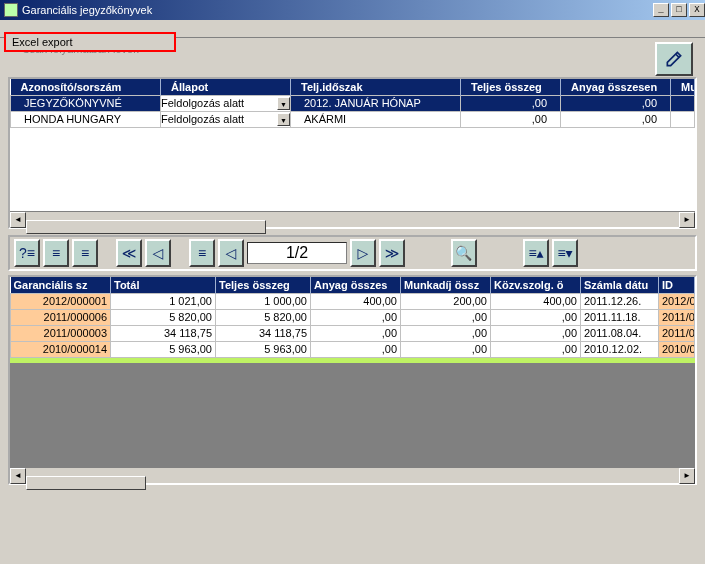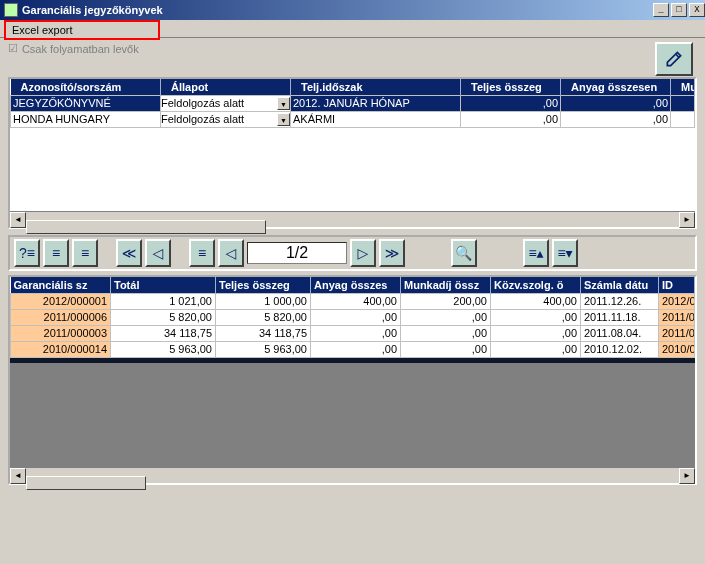--- a/index.html
+++ b/index.html
@@ -1,55 +1,55 @@
 <!DOCTYPE html>
 <html><head>
 <meta charset="utf-8">
 <style>
 * { box-sizing: border-box; margin: 0; padding: 0; font-family: Tahoma, Arial, sans-serif; font-size: 11px; }
 body { background: #d4d0c8; width: 705px; height: 564px; overflow: hidden; position: relative; }
 
 .titlebar { background: linear-gradient(to right, #0a246a, #a6caf0); height: 20px; color: #fff; display: flex; align-items: center; padding-left: 4px; }
 .titlebar .icon { width: 14px; height: 14px; background: #bfa; border: 1px solid #666; margin-right: 4px; }
-.titlebar .title { font-weight: bold; flex: 1; }
+.titlebar .title { font-weight: normal; flex: 1; }
 .titlebar .btns { display: flex; }
 .titlebar .btns button { width: 16px; height: 14px; background: #d4d0c8; border: 1px solid #fff; border-right-color: #404040; border-bottom-color: #404040; margin-left: 2px; font-size: 9px; font-family: "Courier New"; cursor: pointer; color:#000; line-height:10px;}
 
 .menubar { height: 18px; background: #d4d0c8; border-bottom: 1px solid #808080; position: relative; }
-.dropdown-box { position: absolute; top: 0; left: 4px; width: 156px; border: 2px solid red; background: #d4d0c8; z-index: 100; }
+.dropdown-box { position: absolute; top: 12px; left: 4px; width: 172px; border: 2px solid red; background: #d4d0c8; z-index: 100; }
 .dropdown-title { padding: 2px 6px; }
 .dropdown-items { background: #d4d0c8; border-top: 1px solid #808080; }
 .dropdown-item { padding: 2px 10px; cursor: pointer; }
 
 .checkbox-row { padding: 4px 8px 0 8px; color: #808080; display: flex; align-items:center; gap:4px; }
 
 .upper-area { position: relative; }
 .edit-btn { position: absolute; right: 12px; top: 4px; width: 38px; height: 34px; background: #bcd5cd; border-top:2px solid #fff; border-left:2px solid #fff; border-right:2px solid #404040; border-bottom:2px solid #404040; cursor:pointer; display:flex; align-items:center; justify-content:center; }
 .edit-btn svg { width:20px; height:20px; }
 
 .tbl-wrap { margin: 22px 8px 0 8px; border: 2px inset #fff; background:#fff; height:152px; position:relative; }
 .tbl { width:100%; border-collapse: collapse; table-layout: fixed; }
 .tbl th { background:#0a246a; color:#fff; text-align:left; padding:1px 10px; border-right:1px solid #a0b0d0; font-weight:bold; white-space:nowrap; overflow:hidden; height:16px;}
-.tbl td { border: 1px solid #c0c0c0; padding:0 2px; height:16px; white-space:nowrap; overflow:hidden; }
+.tbl td { border: 1px solid #c0c0c0; padding:0 13px; height:16px; white-space:nowrap; overflow:hidden; }
 .tbl tr.selected td { background:#0a246a; color:#fff; }
 .dropdown-cell { display:flex; align-items:center; justify-content:space-between; }
 .dropdown-cell .arrow { background:#d4d0c8; width:13px; height:13px; border-top:1px solid #fff; border-left:1px solid #fff; border-right:1px solid #404040; border-bottom:1px solid #404040; font-size:7px; text-align:center; line-height:13px; color:#000;}
 .num { text-align:right; }
 
 .scroll-h { height:16px; background:#d4d0c8; border-top:1px solid #808080; display:flex; align-items:center; position:absolute; bottom:0; left:0; right:0;}
 .scroll-btn { width:16px; height:16px; background:#d4d0c8; border-top:1px solid #fff; border-left:1px solid #fff; border-right:1px solid #404040; border-bottom:1px solid #404040; font-size:8px; text-align:center; line-height:14px; cursor:pointer;}
 .scroll-track { flex:1; background: repeating-conic-gradient(#d4d0c8 0 25%, #fff 0 50%) 0/2px 2px; position:relative;}
 .scroll-thumb { height:14px; background:#d4d0c8; border-top:1px solid #fff; border-left:1px solid #fff; border-right:1px solid #404040; border-bottom:1px solid #404040; position:absolute; top:0;}
 
 .toolbar { margin: 6px 8px 0 8px; height:36px; background:#d4d0c8; border: 2px inset #fff; display:flex; align-items:center; padding:0 4px; gap:3px; }
 .tbtn { width:26px; height:28px; background:#bcd5cd; border-top:2px solid #fff; border-left:2px solid #fff; border-right:2px solid #404040; border-bottom:2px solid #404040; cursor:pointer; display:flex; align-items:center; justify-content:center; font-size:14px; color:#0a246a;}
 .tgap { width:12px; }
 .page-input { width:100px; height:22px; border:1px inset #808080; text-align:center; font-size:16px; }
 
-.lower-tbl-wrap { margin: 4px 8px 0 8px; border: 2px inset #fff; background:#0f172a; height:210px; position:relative; }
+.lower-tbl-wrap { margin: 4px 8px 0 8px; border: 2px inset #fff; background:#bef264; height:210px; position:relative; }
 .ltbl { width:100%; border-collapse: collapse; table-layout: fixed; background:#fff;}
 .ltbl th { background:#0a246a; color:#fff; text-align:left; padding:1px 3px; border-right:1px solid #a0b0d0; font-weight:bold; white-space:nowrap; overflow:hidden; height:16px;}
 .ltbl td { border: 1px solid #c0c0c0; padding:0 3px; height:16px; white-space:nowrap; overflow:hidden; }
 .ltbl .orange { background:#ffcc99; }
 .ltbl .num { text-align:right; }
 .grey-fill { background:#808080; }
 </style>
 </head>
 <body>
 

